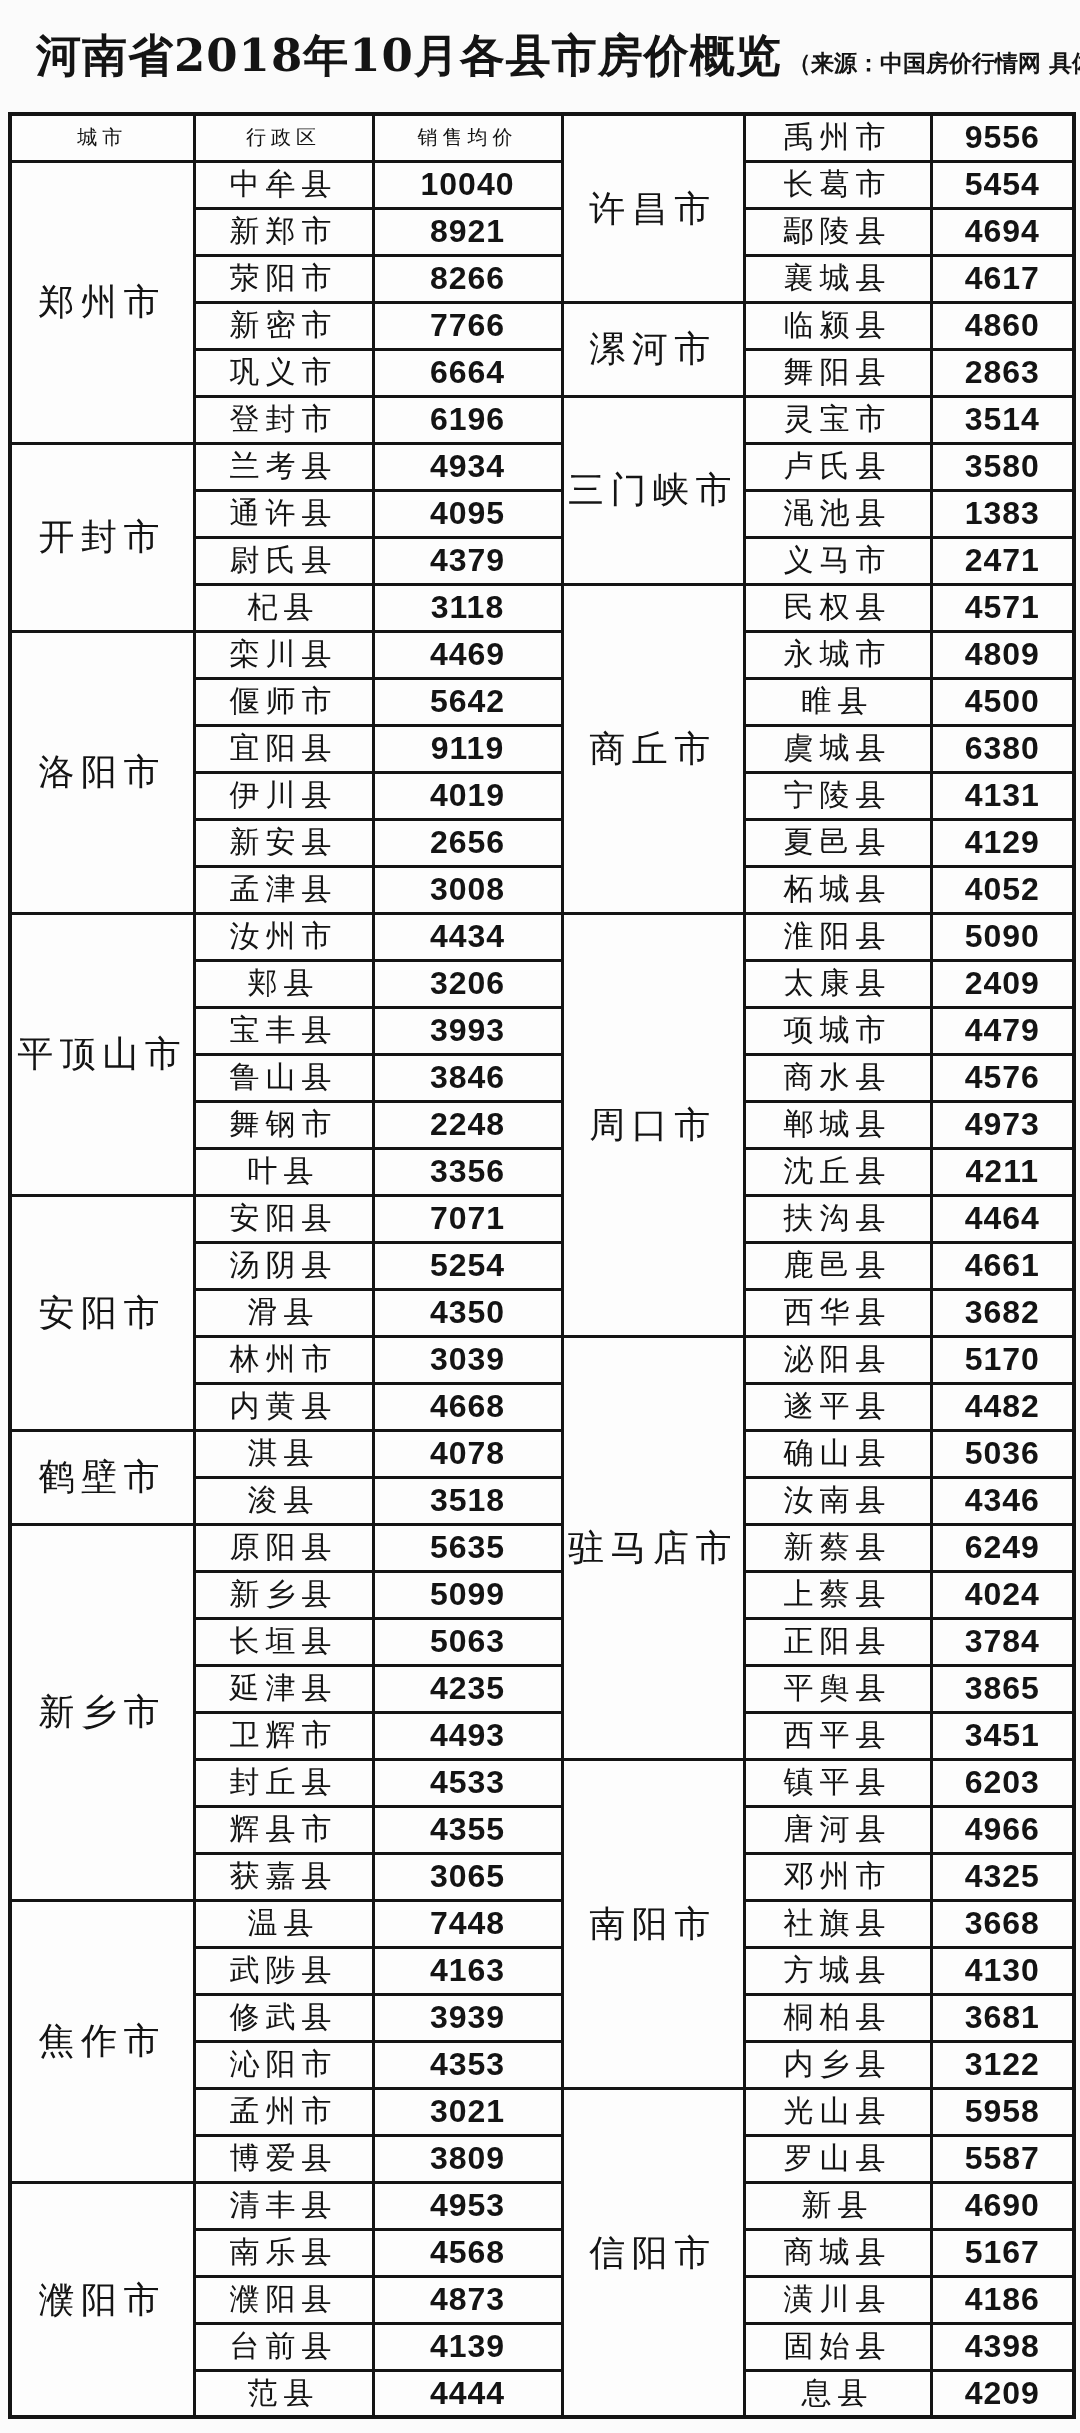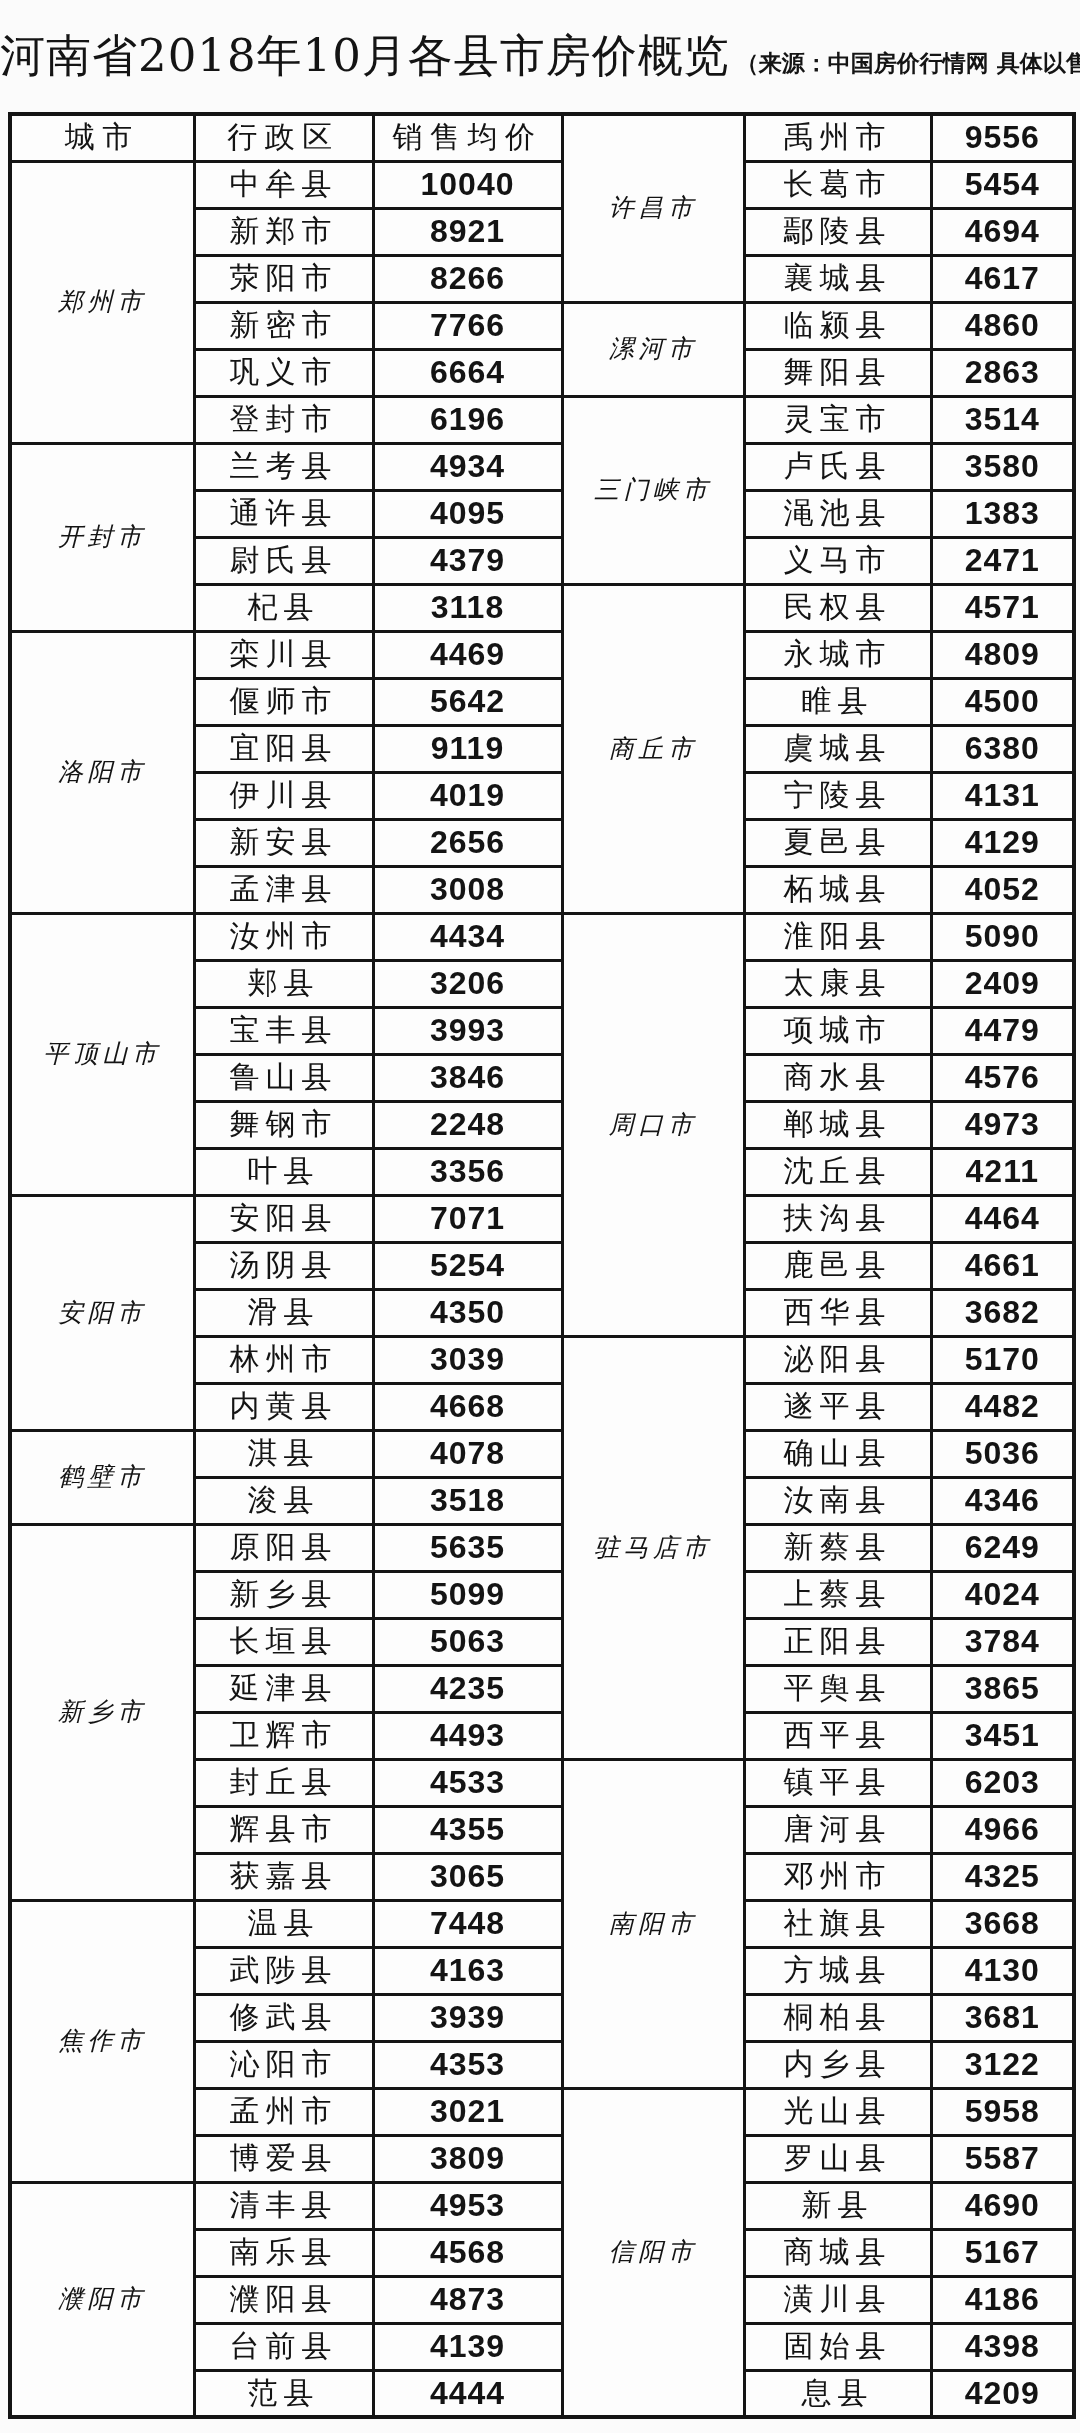--- a/index.html
+++ b/index.html
@@ -9,47 +9,47 @@
     font-family: "DejaVu Serif", "Liberation Serif", serif;
     color: #141414;
     overflow: hidden;
   }
   .page { position: relative; width: 1080px; height: 2433px; background: #fbfbfb; }
 
   .title-row {
     position: absolute; top: 24px; left: 0; width: 1080px;
     text-align: center; white-space: nowrap; line-height: 64px;
   }
-  .title-main { font-size: 45px; font-weight: normal; letter-spacing: 1px; }
+  .title-main { font-size: 45px; font-weight: bold; letter-spacing: 1px; padding-left: 36px; }
   .title-note { font-size: 23px; font-weight: bold; margin-left: 6px; }
 
   table.price-table {
     position: absolute; top: 112px; left: 8px;
     width: 1064px;
     border-collapse: collapse;
     table-layout: fixed;
     background: #fdfdfd;
     border: 4px solid #141414;
   }
   .price-table tr { height: 47px; }
   .price-table th, .price-table td {
     border: 3px solid #141414;
     text-align: center;
     vertical-align: middle;
     padding: 0;
     overflow: hidden;
   }
   .c-header {
-    font-size: 30px; font-weight: normal;
+    font-size: 20px; font-weight: normal;
     letter-spacing: 0.25em; padding-left: 0.25em;
   }
   .c-city {
-    font-size: 25px;
+    font-size: 36px;
     letter-spacing: 0.18em; padding-left: 0.18em;
-    vertical-align: top; padding-top: 6px; line-height: 1.2; font-style: italic;
+    vertical-align: top; padding-top: 6px; line-height: 1.2;
   }
   .c-district {
     font-size: 30px;
     letter-spacing: 0.2em; padding-left: 0.2em;
   }
   .c-price {
     font-family: "Liberation Sans", "DejaVu Sans", sans-serif;
     font-size: 32px; font-weight: bold; letter-spacing: 1px;
   }
 </style>

